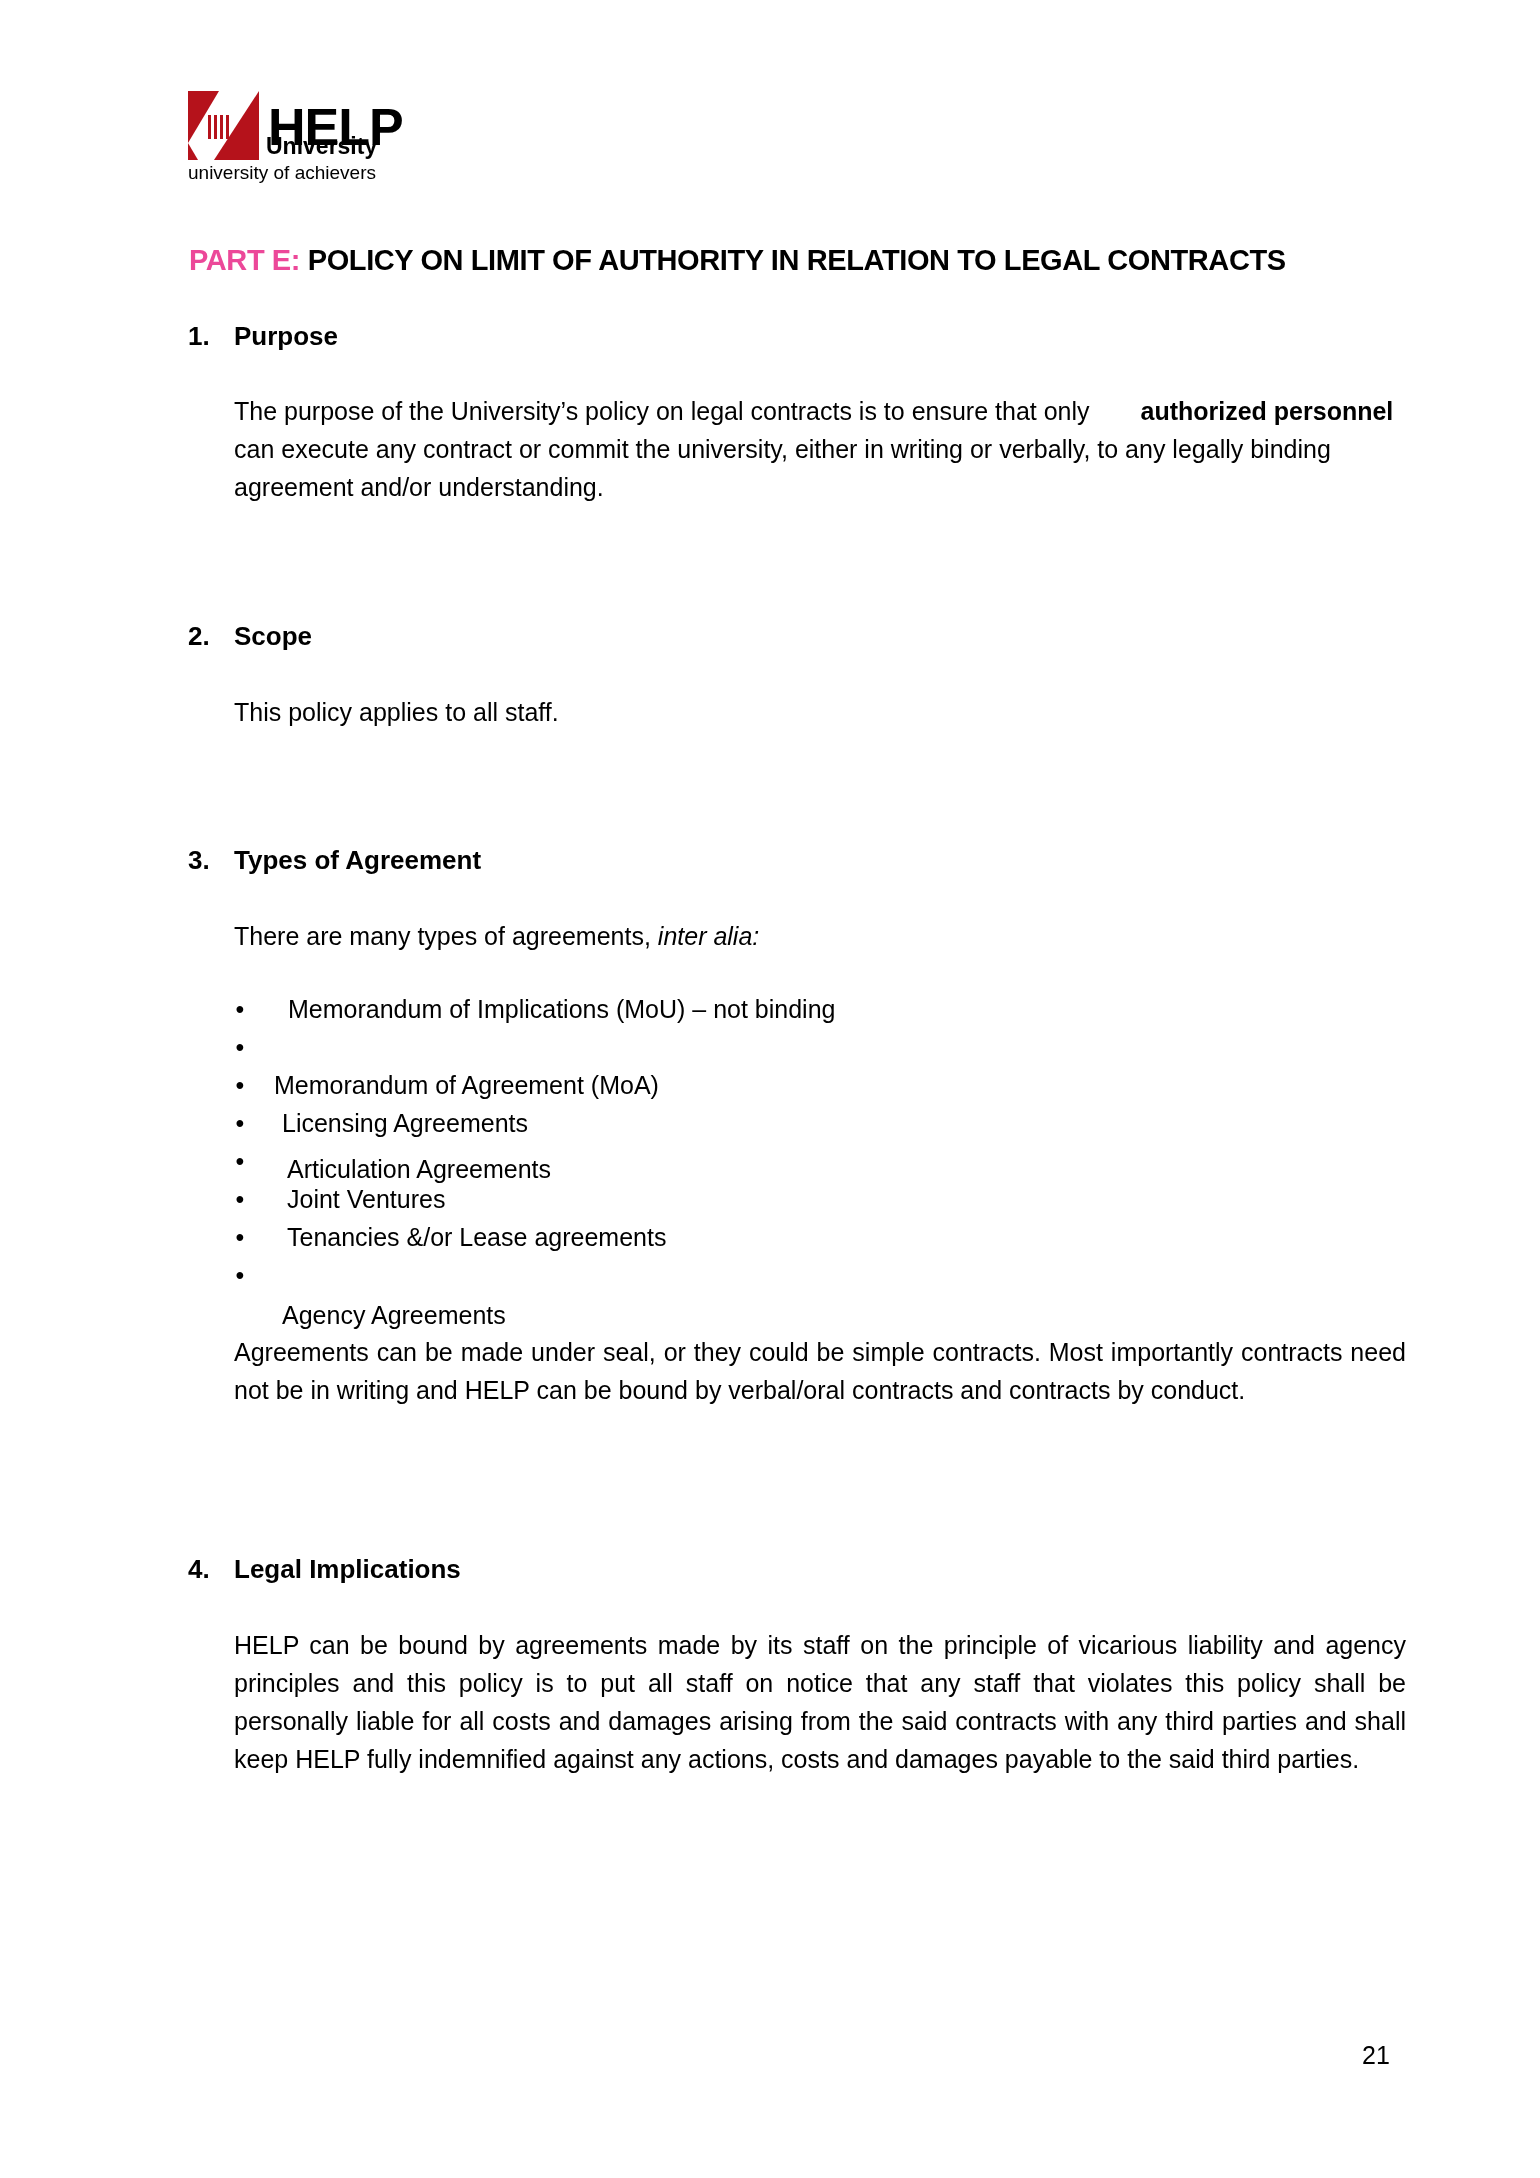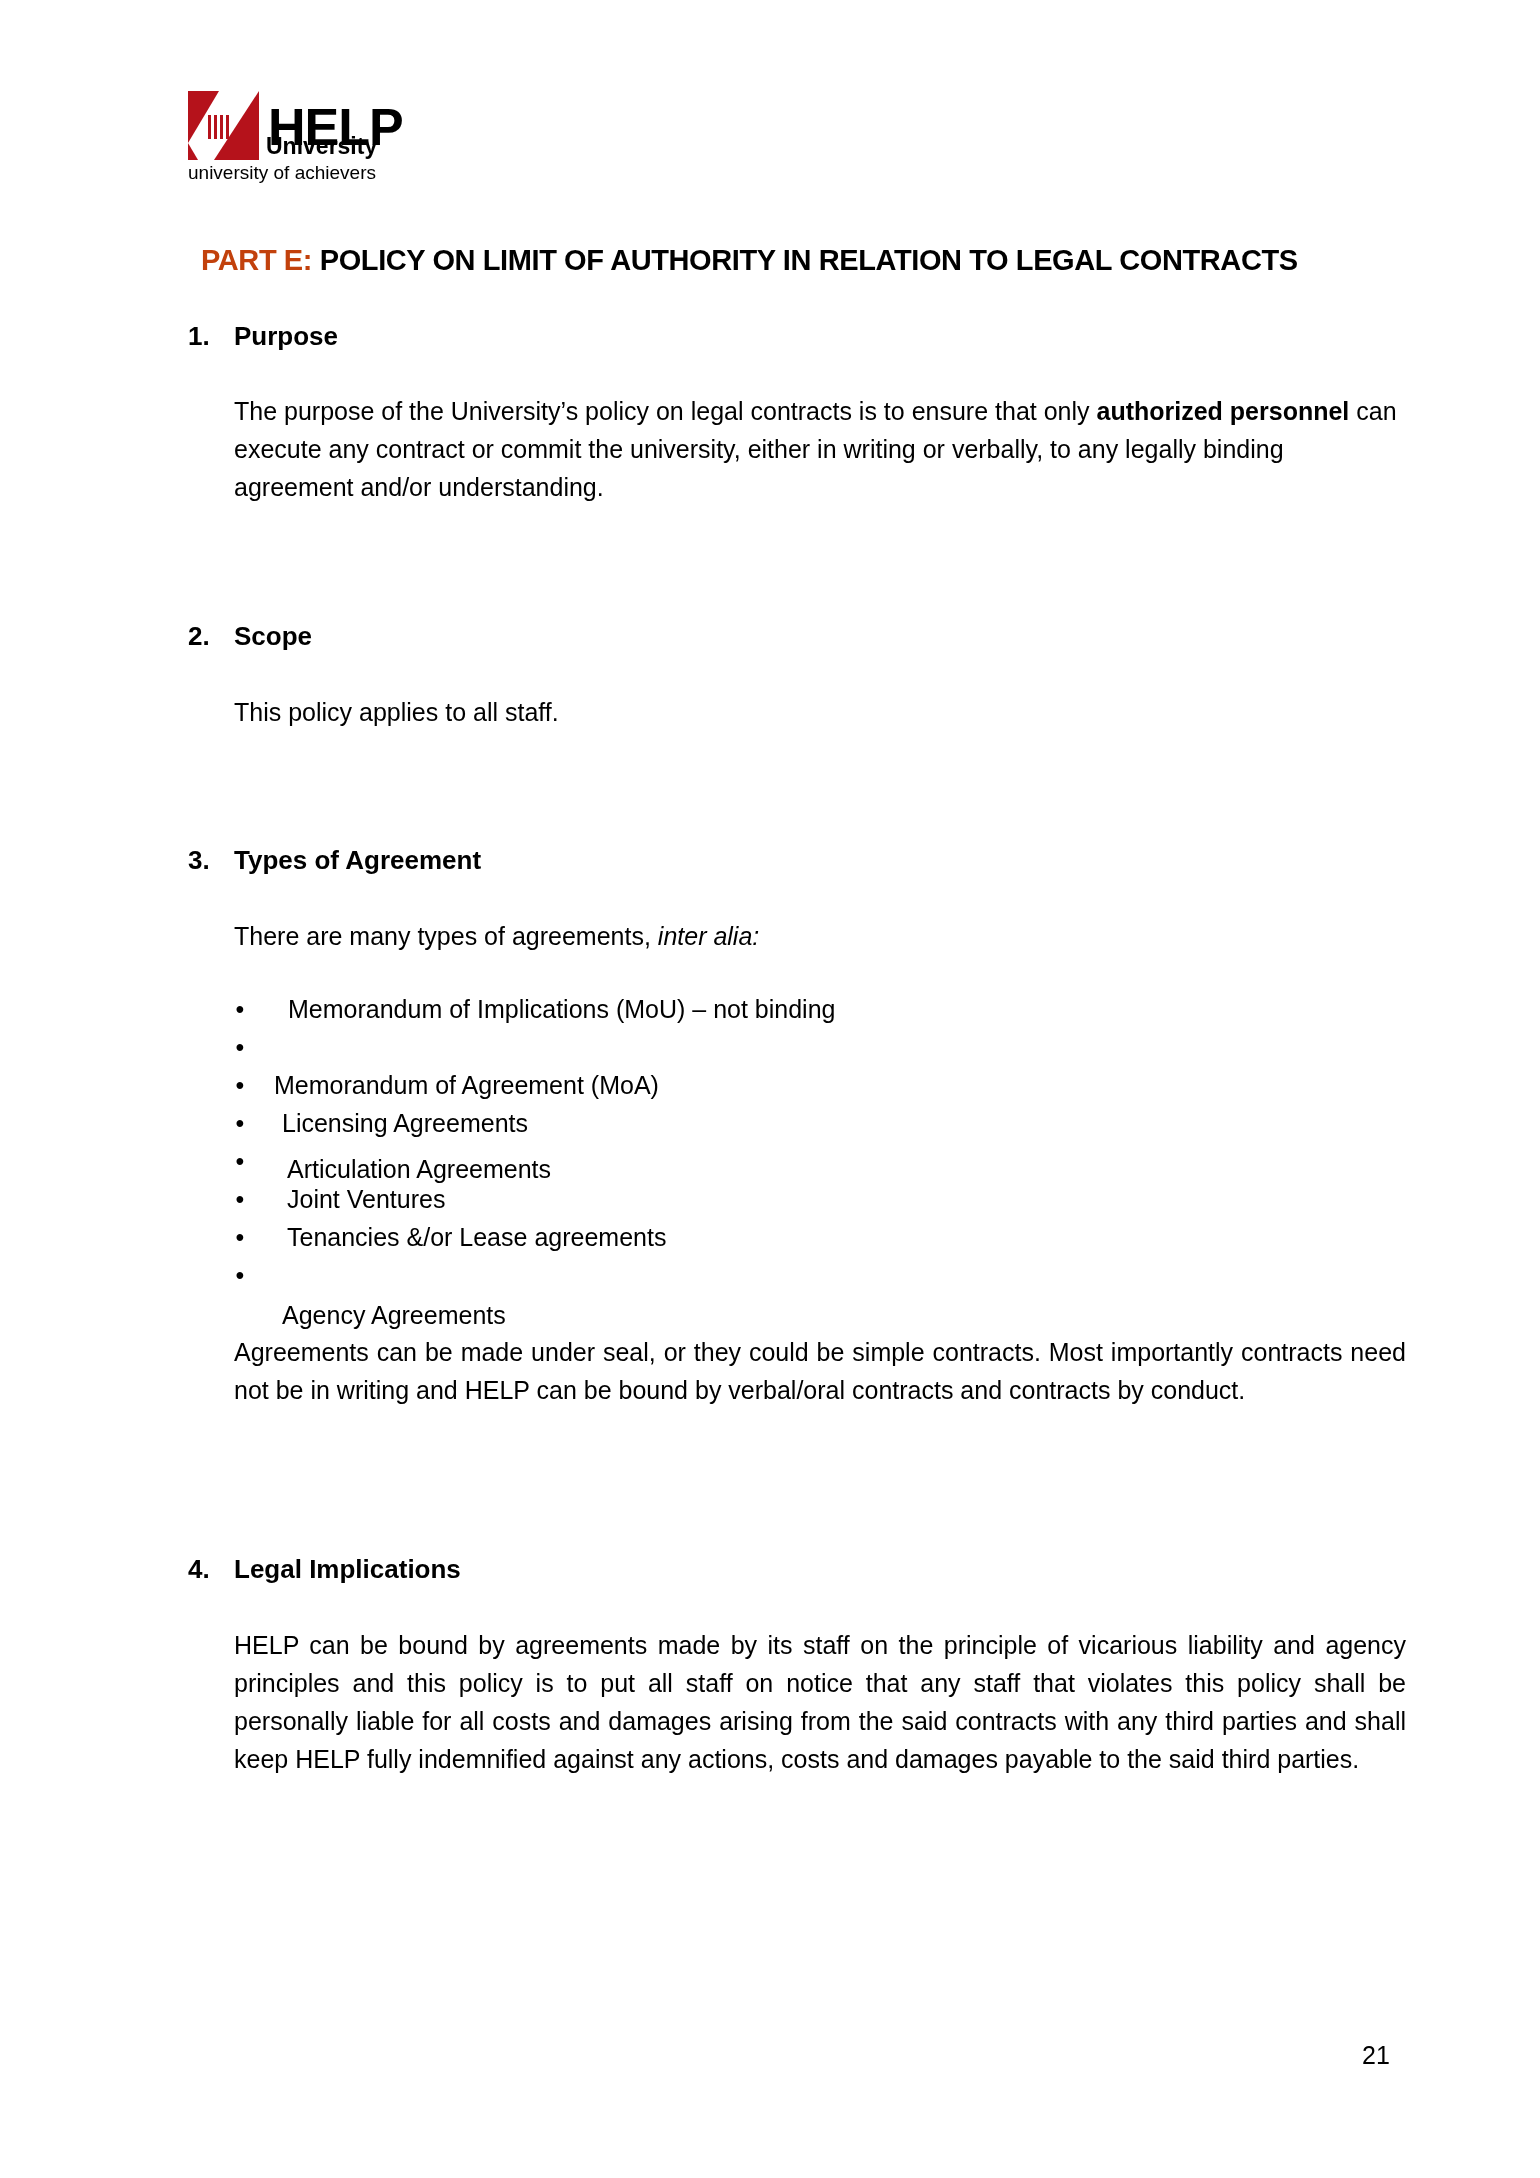--- a/index.html
+++ b/index.html
@@ -27,35 +27,35 @@
       position: absolute; left: 0; top: 75px;
       font-size: 19px; line-height: 20px; white-space: nowrap;
     }
 
     
     .title {
       left: 189px; top: 240px;
       font-size: 29px; font-weight: bold; line-height: 40px; white-space: nowrap;
       letter-spacing: -0.4px;
     }
-    .title .prefix { color: #c2410c; margin-left: 12px; }
+    .title .prefix { color: #ec4899; }
 
     
     .sec-head {
       font-size: 26px; font-weight: bold; line-height: 32px; white-space: nowrap;
     }
     .sec-head .num { position: absolute; left: 0; top: 0; }
     .sec-head .lbl { position: absolute; left: 46px; top: 0; }
 
     .para {
       left: 234px; width: 1172px;
       font-size: 25px; line-height: 38px;
     }
     .para.justify { text-align: justify; }
-    .para b { font-weight: bold; }
+    .para b { font-weight: bold; margin-left: 44px; }
     .para i { font-style: italic; }
 
     .bullet-list { left: 230px; top: 990px; width: 900px; }
     .bullet-item {
       position: relative; height: 38px;
       font-size: 25px; line-height: 38px; white-space: nowrap;
     }
     .bullet-dot { position: absolute; left: 0; top: 0; width: 20px; text-align: center; }
     .bullet-text { position: absolute; top: 0; }
 

